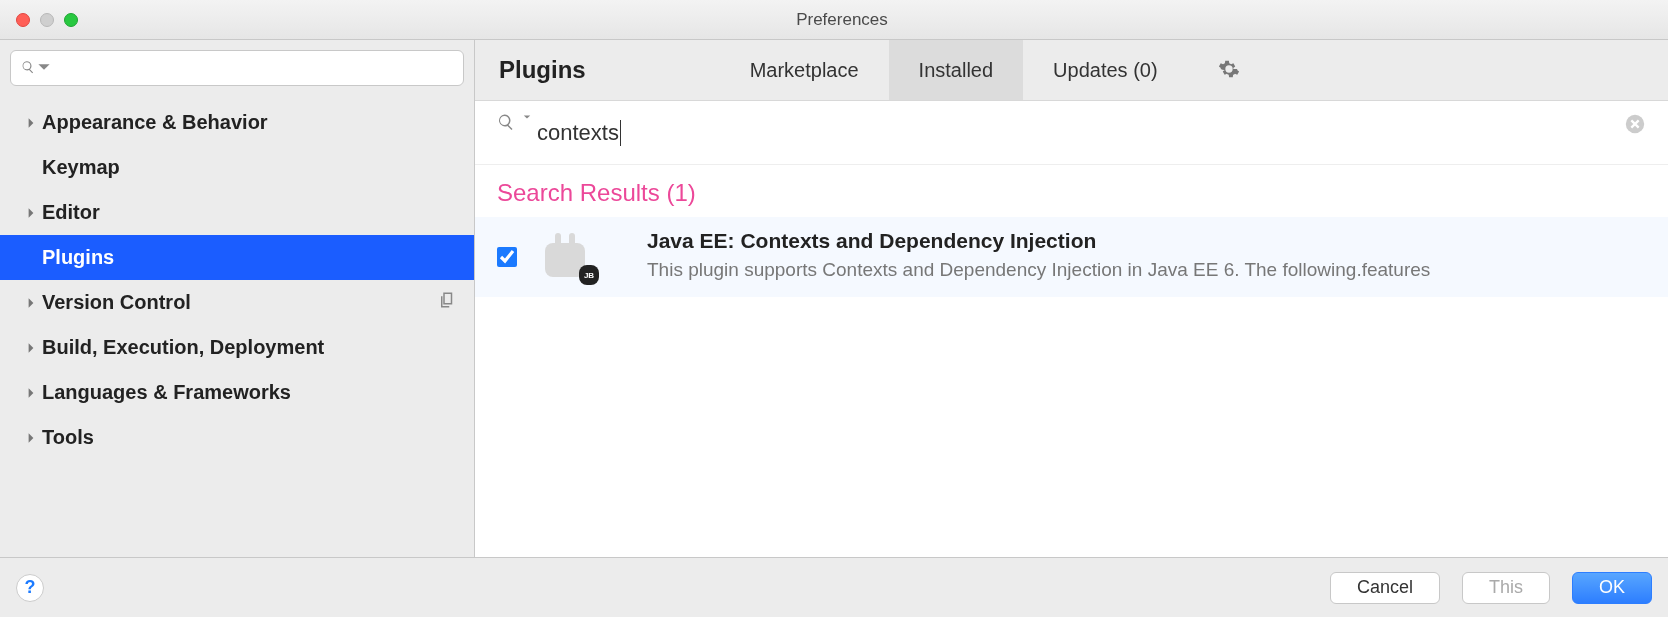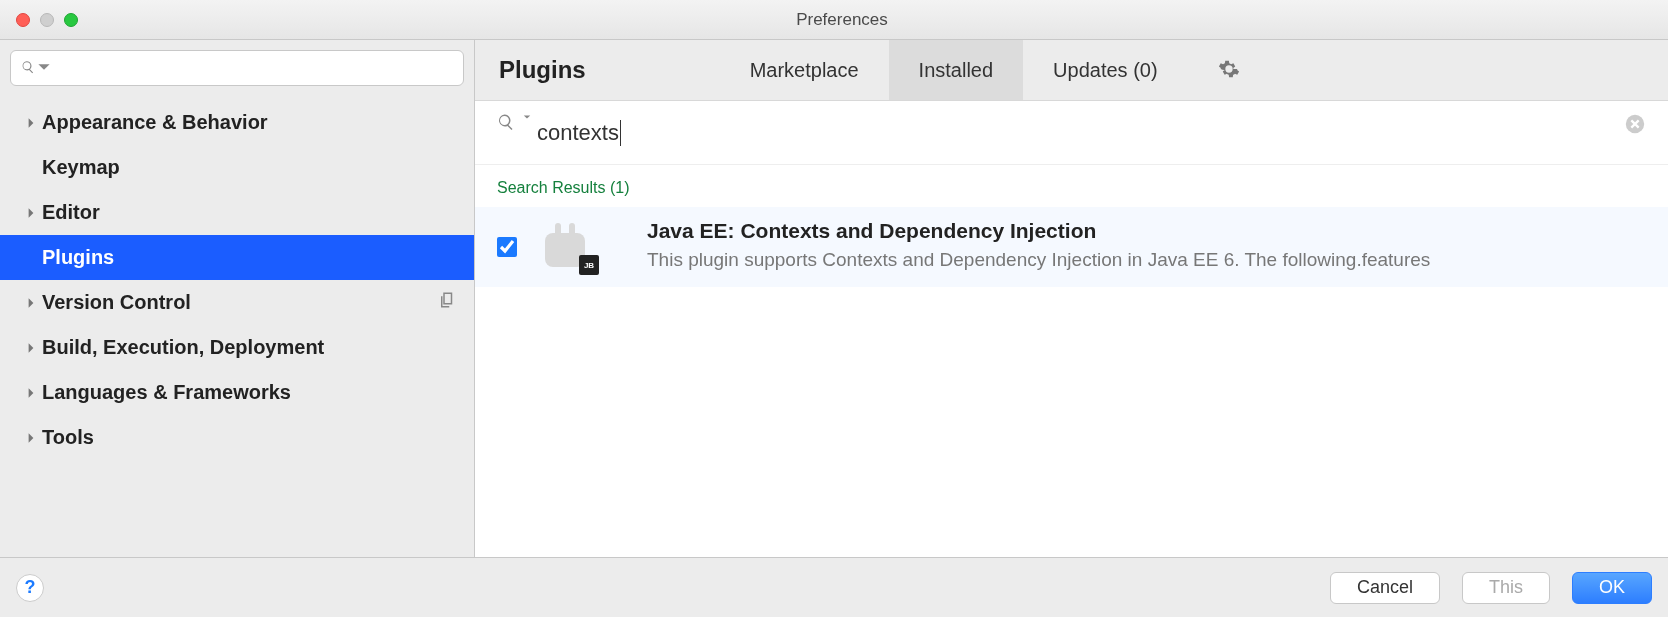--- a/index.html
+++ b/index.html
@@ -78,32 +78,32 @@
 .search-row {
   height: 64px; display: flex; padding: 12px 22px; border-bottom: 1px solid #eee;
 }
 .search-row .mag { width: 18px; height: 18px; fill: #888; margin-right: 8px; }
 .search-row .drop { width: 8px; height: 8px; fill: #888; margin-right: 6px; }
 .search-row input { border: none; outline: none; font-size: 22px; flex: 1; color: #222; }
 .search-row .clear { width: 22px; height: 22px; }
 .search-row .clear svg { width: 22px; height: 22px; fill: #bbb; }
 .cursor-bar { display: inline-block; width: 1.5px; height: 26px; background: #333; margin-left: 1px; vertical-align: middle; }
 .results-hdr {
-  font-size: 16px; color: #15803d; padding: 14px 22px 10px;
+  font-size: 24px; color: #ec4899; padding: 14px 22px 10px;
 }
 .result {
   display: flex; align-items: flex-start; padding: 12px 22px; gap: 20px;
   background: #f5f9ff;
 }
 .result .cb { width: 20px; height: 20px; margin-top: 18px; accent-color: #1b7aff; }
 .plug-icon {
   width: 62px; height: 56px; position: relative; flex-shrink: 0;
 }
 .plug-icon svg { width: 62px; height: 56px; }
-.jb-badge { position: absolute; right: 0; bottom: 0; width: 20px; height: 20px; background: #222; color: #fff; font-size: 8px; font-weight: 700; display: flex; align-items: center; justify-content: center; border-radius: 2px; }
+.jb-badge { position: absolute; right: 0; bottom: 0; width: 20px; height: 20px; background: #222; color: #fff; font-size: 8px; font-weight: 700; display: flex; align-items: center; justify-content: center; border-radius: 8px; }
 .result-text { flex: 1; min-width: 0; margin-left: 28px; }
 .result-title { font-size: 21px; font-weight: 700; color: #222; margin-bottom: 6px; }
 .result-desc { font-size: 19px; color: #777; white-space: nowrap; overflow: hidden; text-overflow: ellipsis; }
 .footer {
   height: 60px; background: #ececec; border-top: 1px solid #c8c8c8;
   display: flex; align-items: center; padding: 0 16px;
 }
 .help-btn {
   width: 28px; height: 28px; border-radius: 50%; border: 1px solid #ccc; background: #fff;
   color: #1b7aff; font-weight: 700; display: flex; align-items: center; justify-content: center; font-size: 18px;

